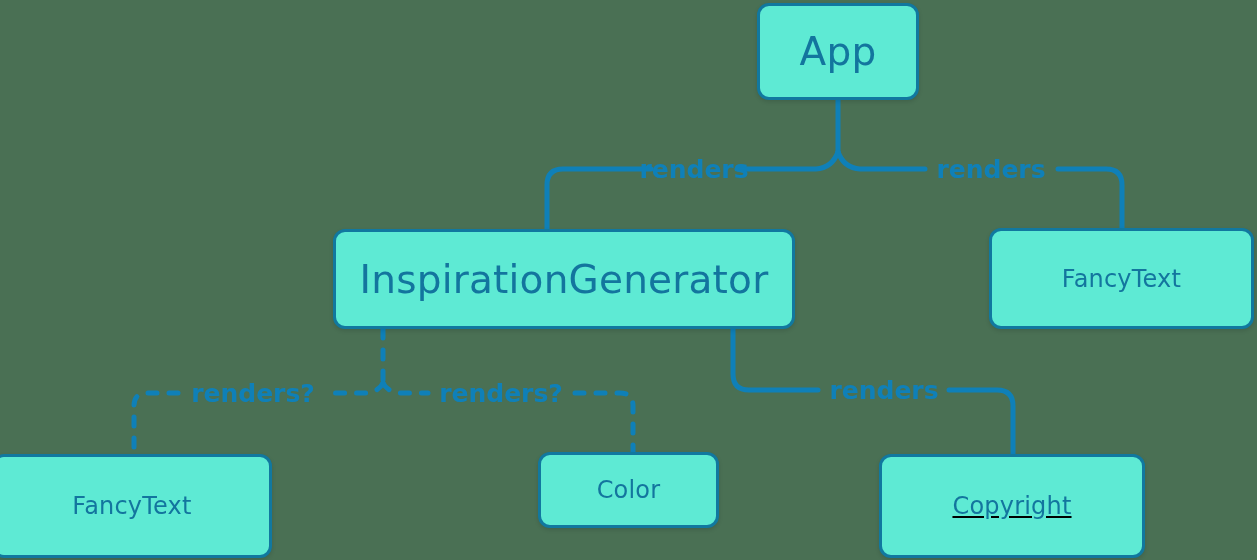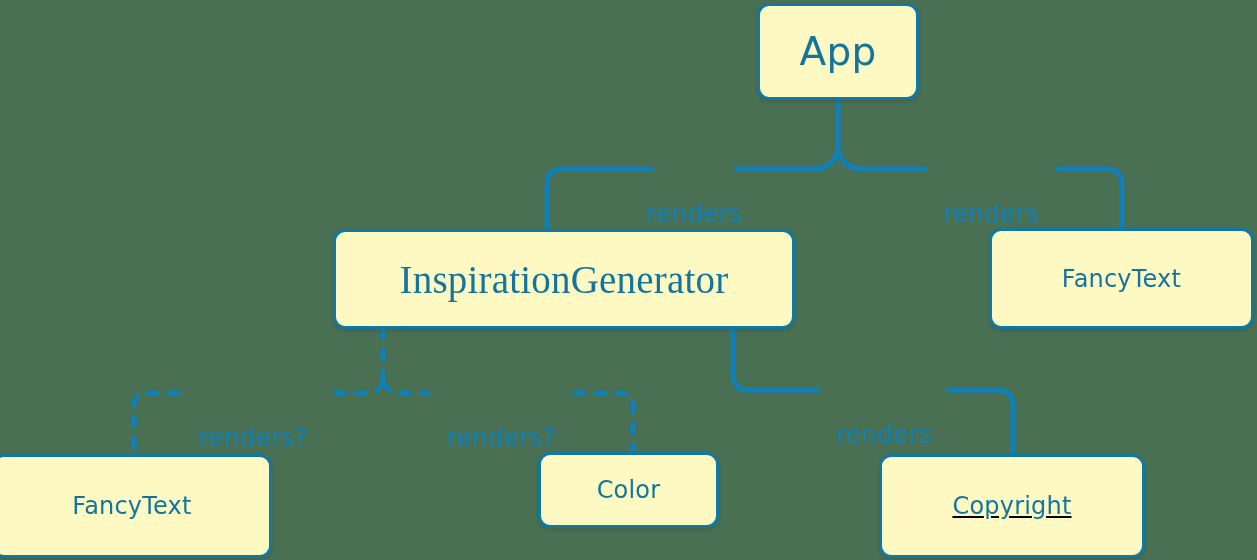--- a/index.html
+++ b/index.html
@@ -20,50 +20,49 @@
   }
   #edge-layer {
     position: absolute;
     left: 0;
     top: 0;
     width: 1257px;
     height: 560px;
   }
   .node-box {
     position: absolute;
-    background: #fef9c3;
+    background: #5eead4;
     border: 3px solid #11789f;
     border-radius: 12px;
     box-sizing: border-box;
     display: flex;
     align-items: center;
     justify-content: center;
     box-shadow: 0 2px 4px rgba(0,0,0,0.12);
   }
   .node-label {
     color: #13759e;
     font-size: 24px;
     font-weight: 400;
     letter-spacing: 0.2px;
     line-height: 1;
     white-space: nowrap;
   }
   .edge-label {
     position: absolute;
     color: #0f80b8;
     font-size: 25px;
-    font-weight: 400;
+    font-weight: 700;
     line-height: 1;
     white-space: nowrap;
     transform: translate(-50%, -50%);
-    margin-top: 44px;
   }
   
   #node-app          { left: 757px;  top: 3px;   width: 162px; height: 97px; }
-  #node-inspiration  { left: 333px;  top: 229px; width: 462px; height: 100px; font-family: Liberation Serif, serif; }
+  #node-inspiration  { left: 333px;  top: 229px; width: 462px; height: 100px; }
   #node-fancytext-r  { left: 989px;  top: 228px; width: 265px; height: 101px; }
   #node-fancytext-b  { left: -8px;   top: 454px; width: 280px; height: 104px; }
   #node-color        { left: 538px;  top: 452px; width: 181px; height: 76px; }
   #node-copyright    { left: 879px;  top: 454px; width: 266px; height: 104px; text-decoration: underline; }
   #node-app .node-label         { font-size: 39px; }
   #node-inspiration .node-label { font-size: 39px; }
 </style>
 </head>
 <body>
 

